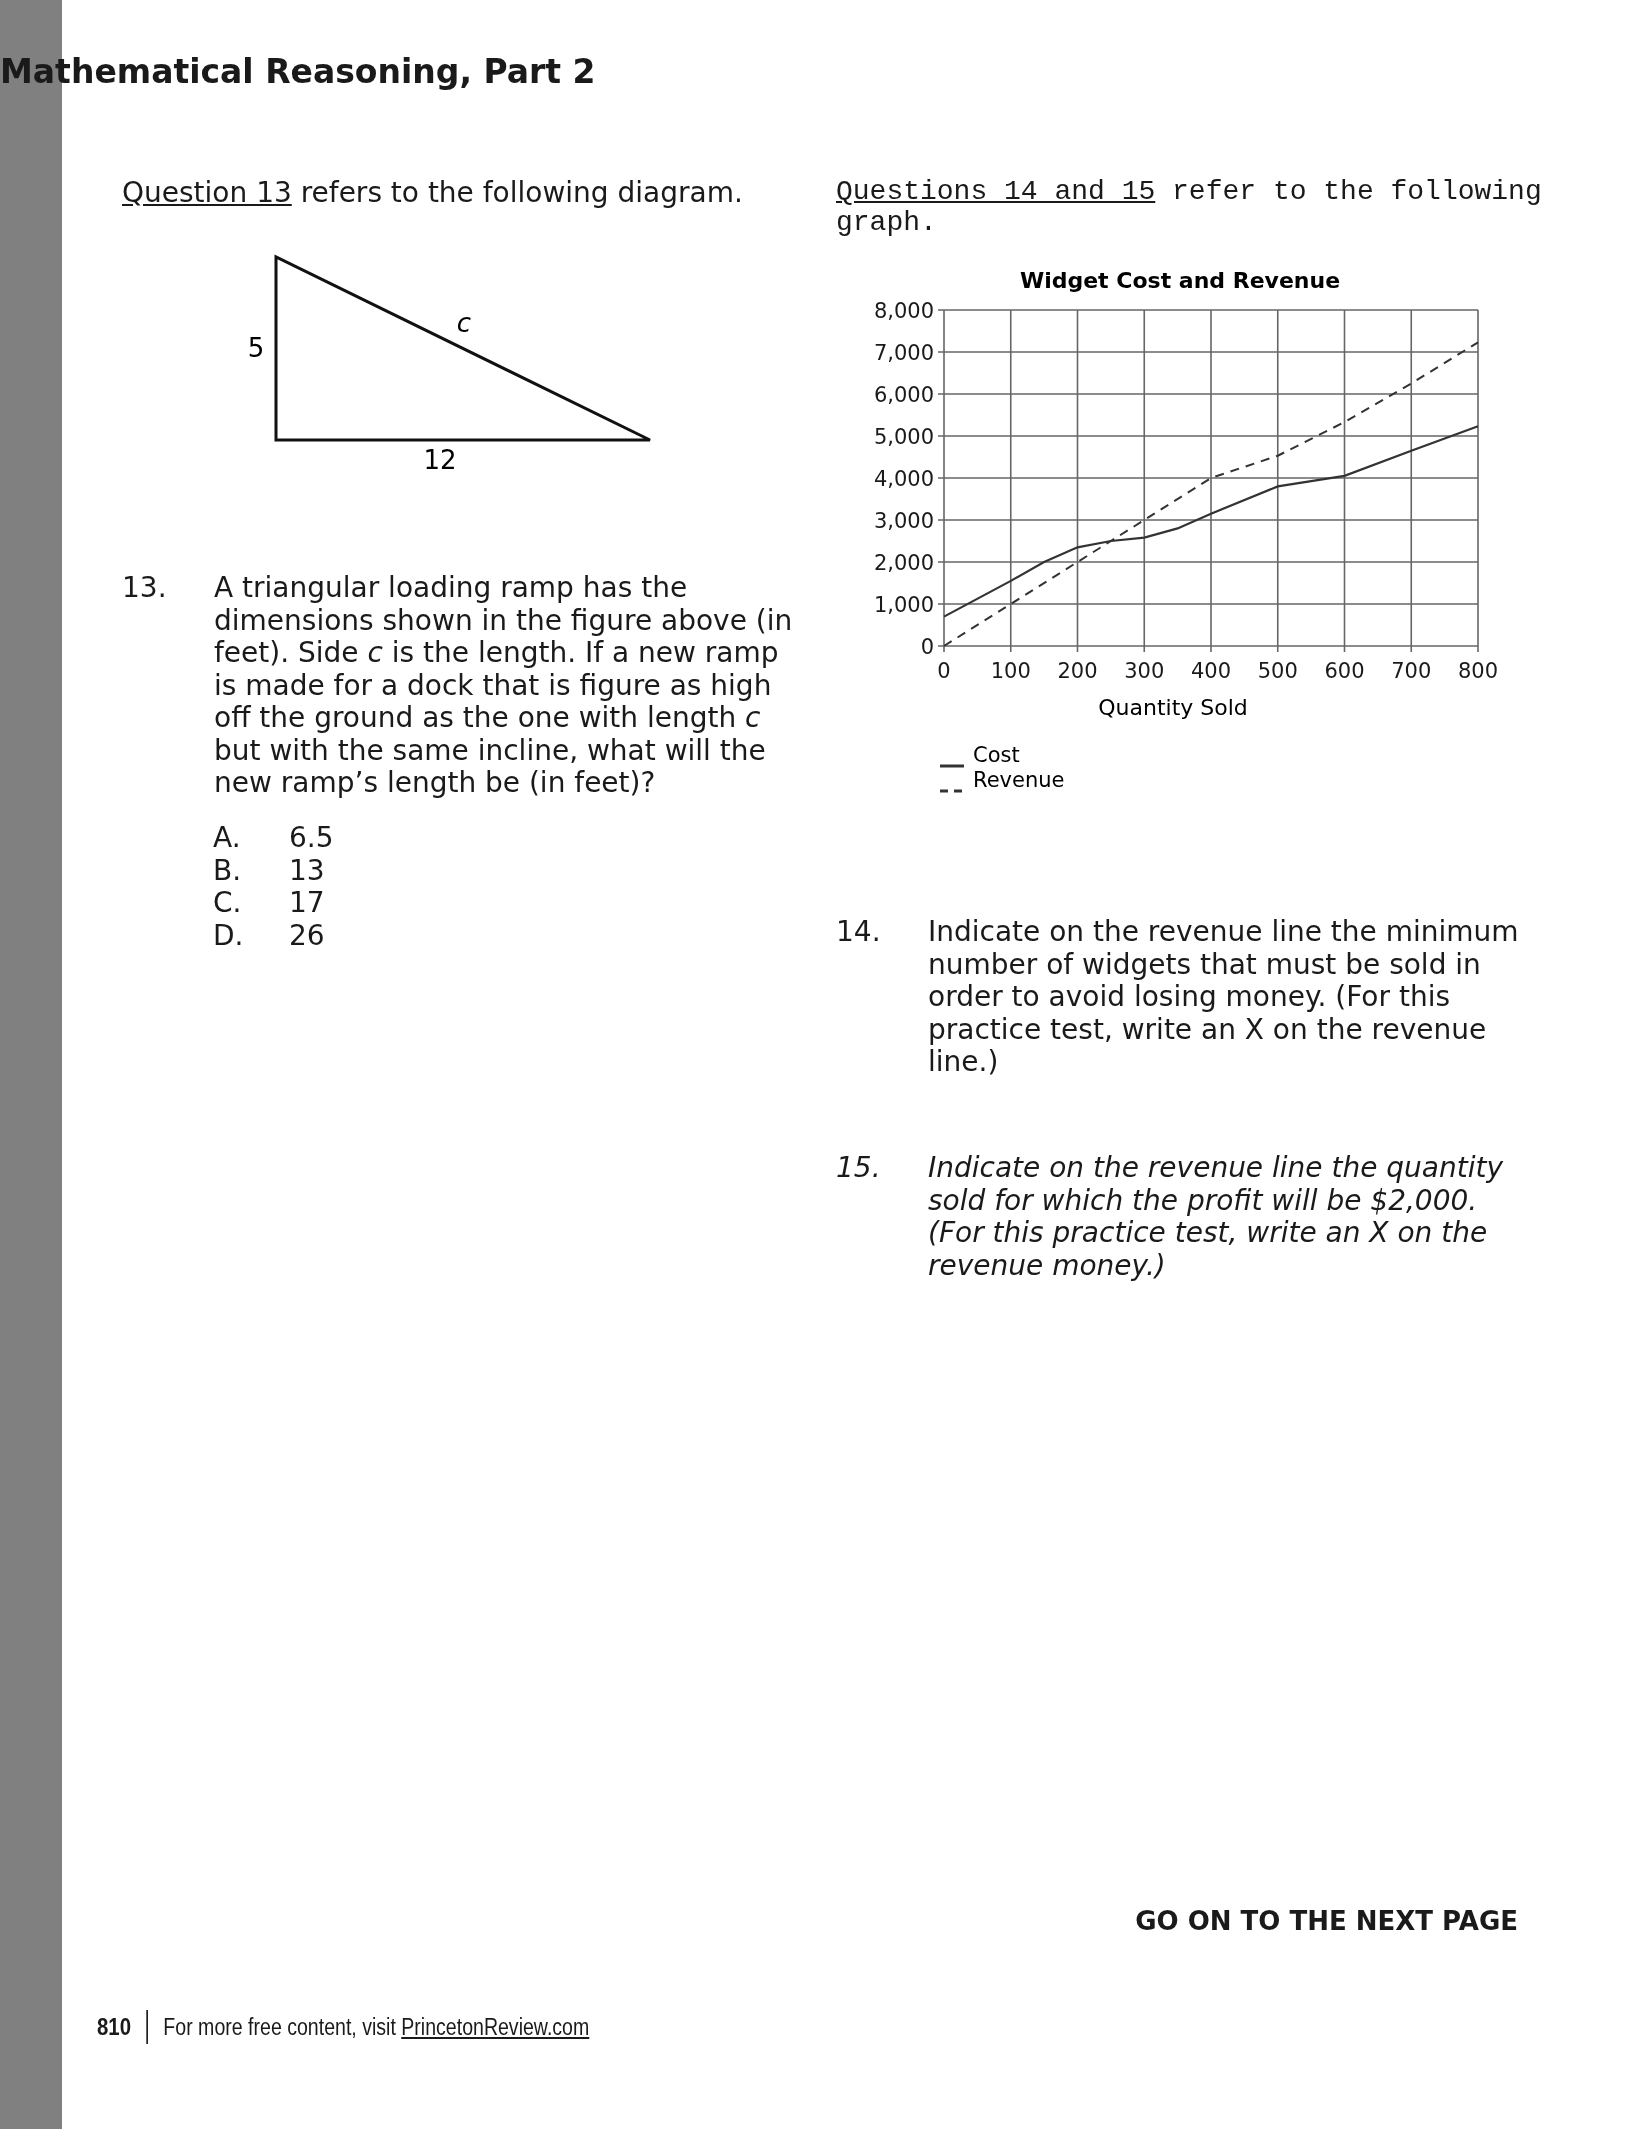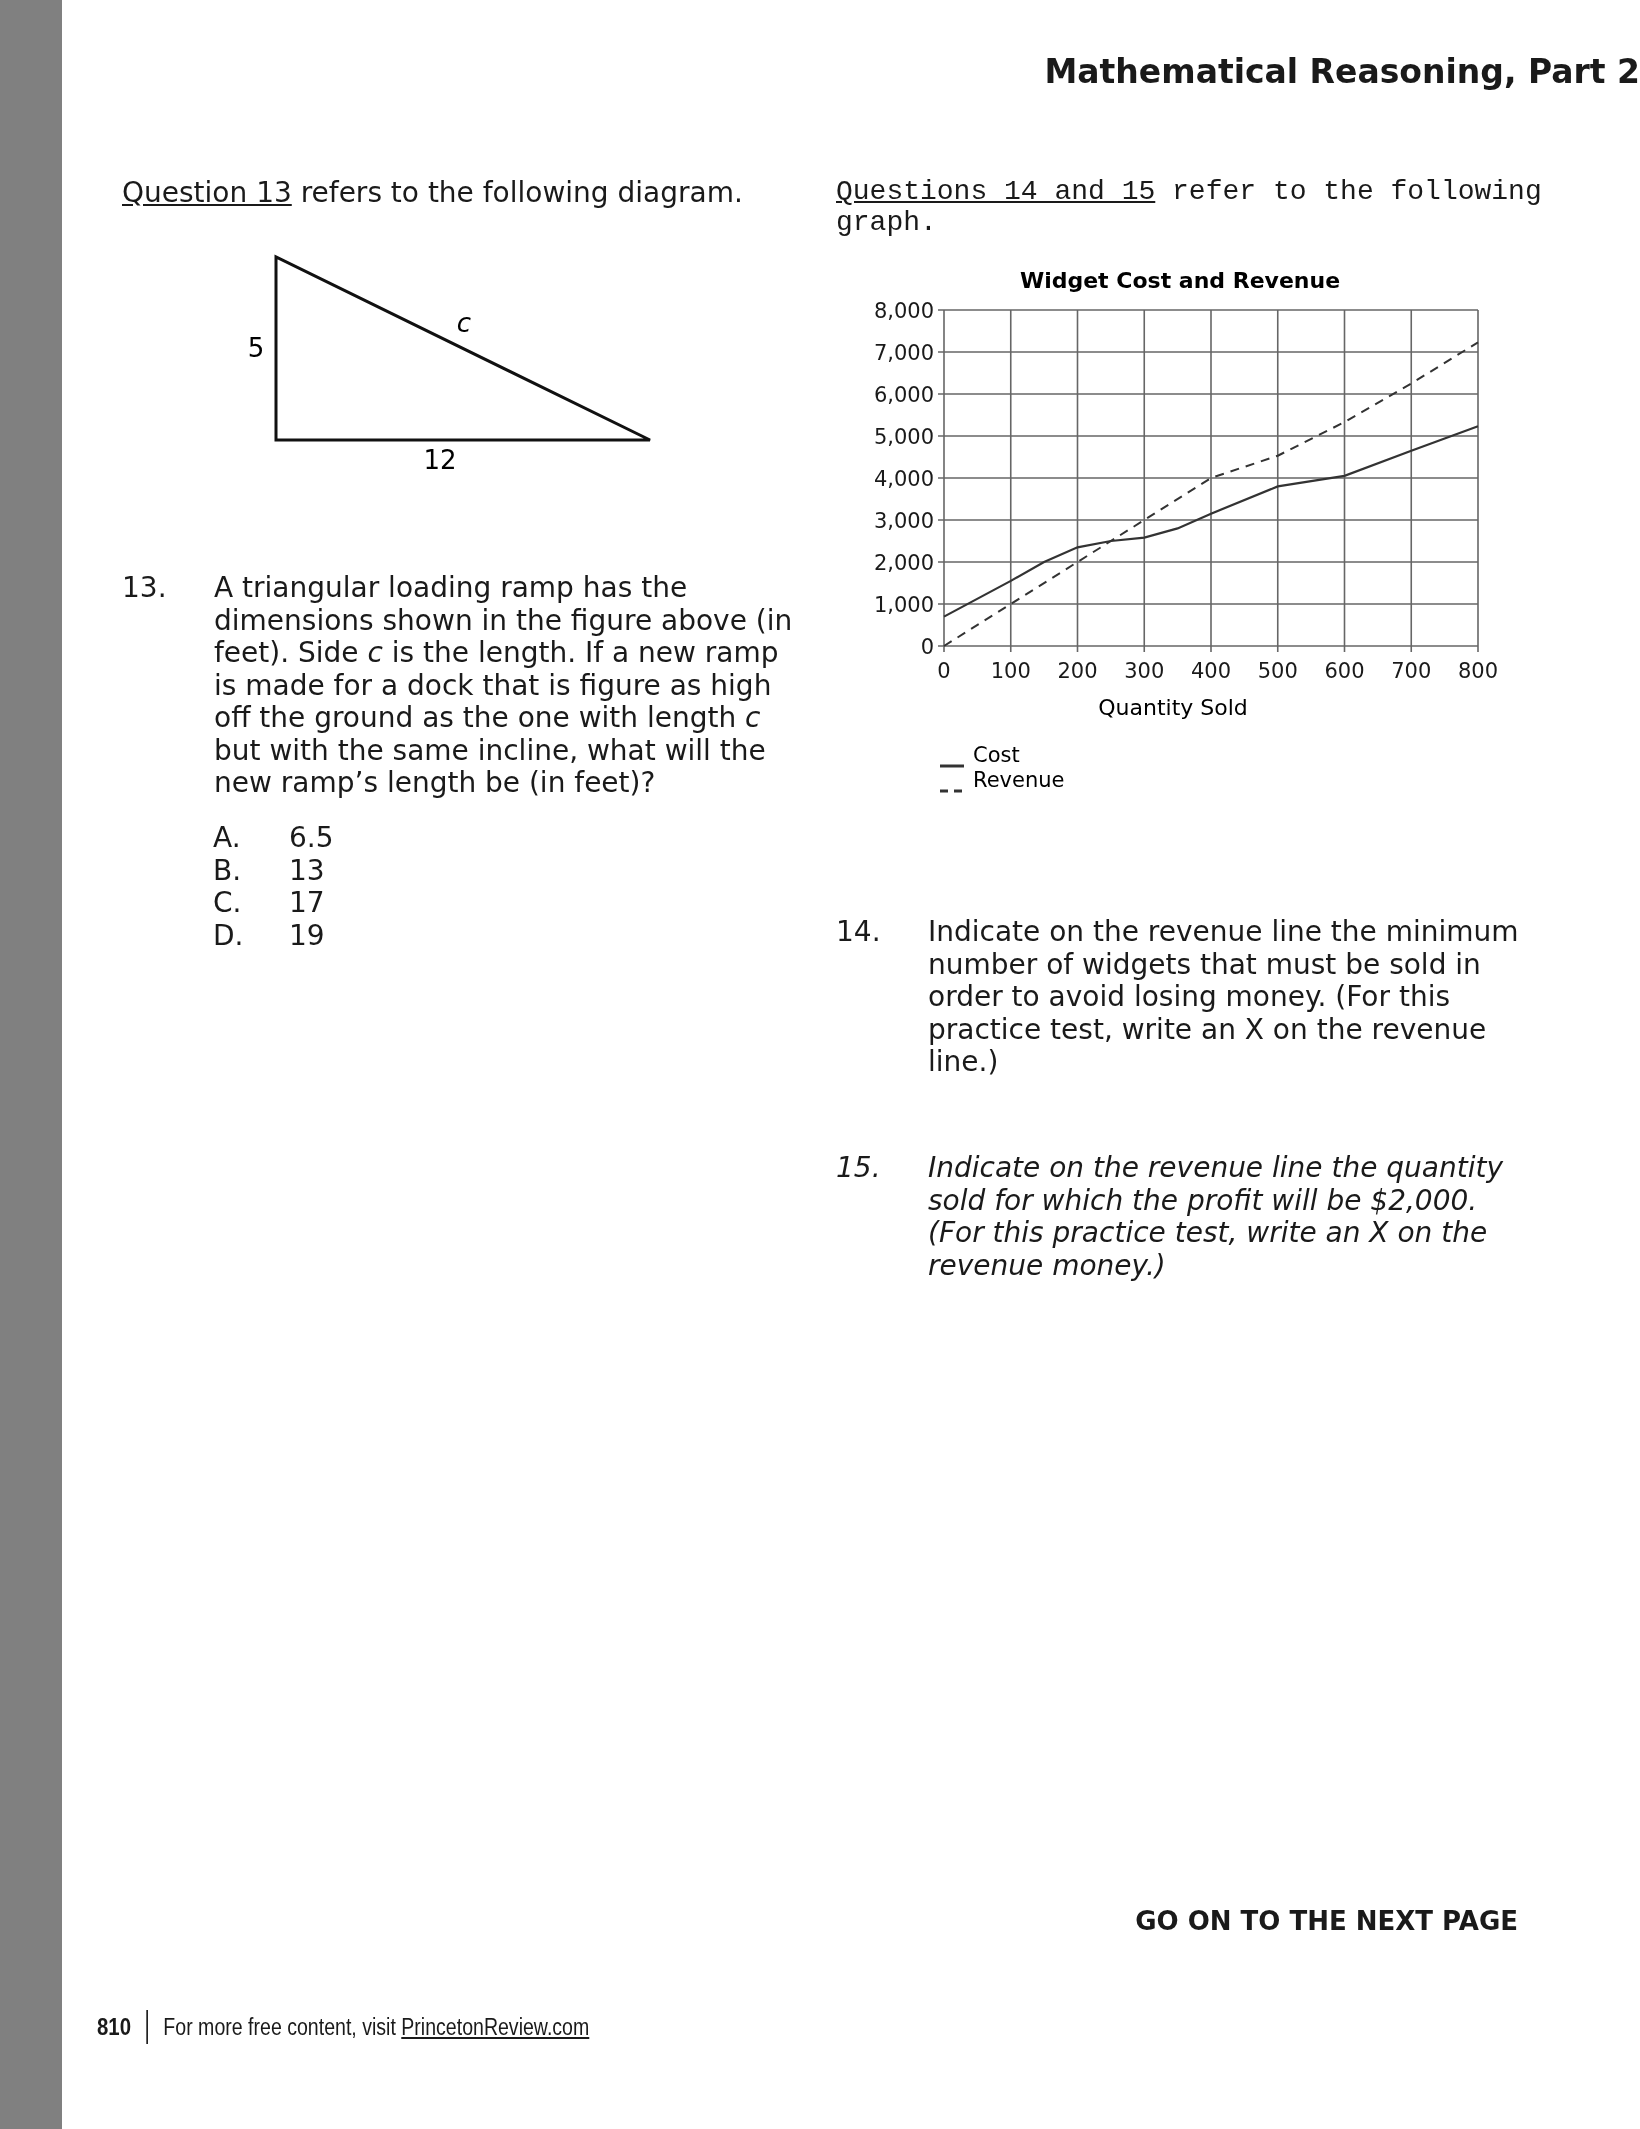--- a/index.html
+++ b/index.html
@@ -1,18 +1,18 @@
 <!DOCTYPE html>
 <html><head>
 <meta charset="utf-8">
 <style>
   html,body{margin:0;padding:0;}
   body{width:1640px;height:2129px;position:relative;background:#ffffff;font-family:"DejaVu Sans","Liberation Sans",sans-serif;color:#1a1a1a;overflow:hidden;}
   .sidebar{position:absolute;left:0;top:0;width:62px;height:2129px;background:#808080;}
-  .title{position:absolute;left:0;width:1640px;top:52px;text-align:right;font-weight:bold;font-size:33px;box-sizing:border-box;}
+  .title{position:absolute;left:0;width:1640px;top:52px;text-align:left;font-weight:bold;font-size:33px;box-sizing:border-box;}
   .intro{position:absolute;font-size:28px;}
   .intro u{text-decoration:underline;}
   .q{position:absolute;font-size:28px;line-height:32.5px;}
   .q .num{position:absolute;left:0;top:0;}
   .q .body{position:absolute;left:92px;top:0;}
   .choices{position:absolute;font-size:28px;line-height:32.5px;}
   .choice .letter{display:inline-block;width:76px;}
   .go{position:absolute;right:122px;top:1906px;font-weight:bold;font-size:26px;}
   .footer{position:absolute;left:97px;top:2010px;font-family:"Liberation Sans",sans-serif;font-size:23px;display:flex;align-items:center;transform:scaleX(0.85);transform-origin:left center;}
   .footer .pg{font-weight:bold;font-size:24px;}
@@ -48,21 +48,21 @@
     <div>off the ground as the one with length <i>c</i></div>
     <div>but with the same incline, what will the</div>
     <div>new ramp’s length be (in feet)?</div>
   </div>
 </div>
 
 <div class="choices" style="left:213px;top:822px;">
   <div class="choice"><span class="letter">A.</span><span>6.5</span></div>
   <div class="choice"><span class="letter">B.</span><span>13</span></div>
   <div class="choice"><span class="letter">C.</span><span>17</span></div>
-  <div class="choice"><span class="letter">D.</span><span>19</span></div>
+  <div class="choice"><span class="letter">D.</span><span>26</span></div>
 </div>
 
 <div class="intro" style="left:836px;top:176px;font-family:Liberation Mono, monospace;">
   <u>Questions 14 and 15</u><span> refer to the following graph.</span>
 </div>
 
 <svg id="chart" style="position:absolute;left:800px;top:260px;" width="720" height="540">
   <text id="ch-title" x="380" y="28" font-size="22" font-weight="bold" text-anchor="middle">Widget Cost and Revenue</text>
   <g id="grid">
       <line x1="144" y1="50" x2="144" y2="392" stroke="#666" stroke-width="1.6"></line>

